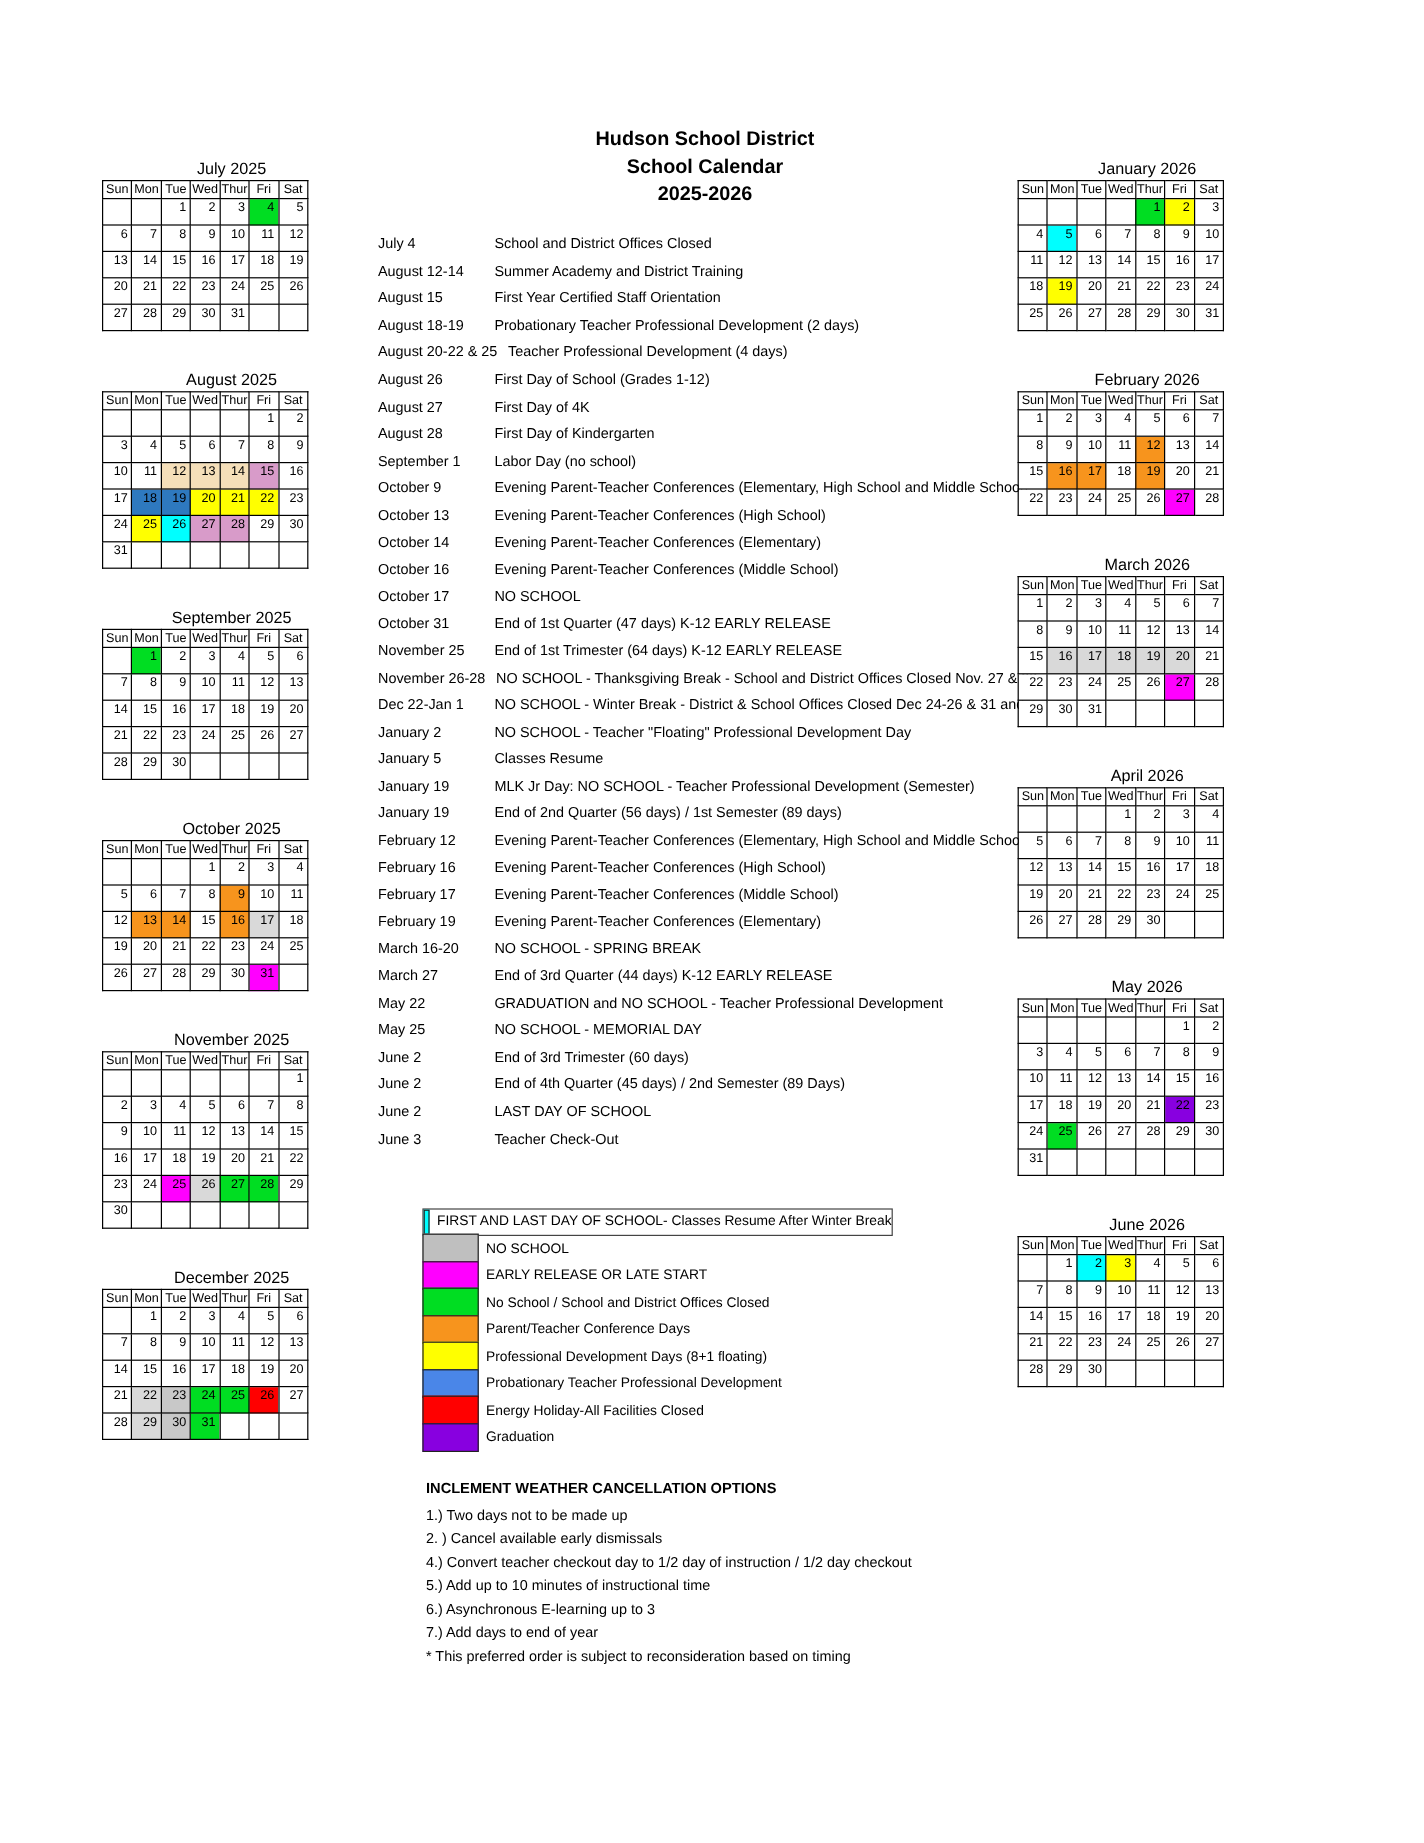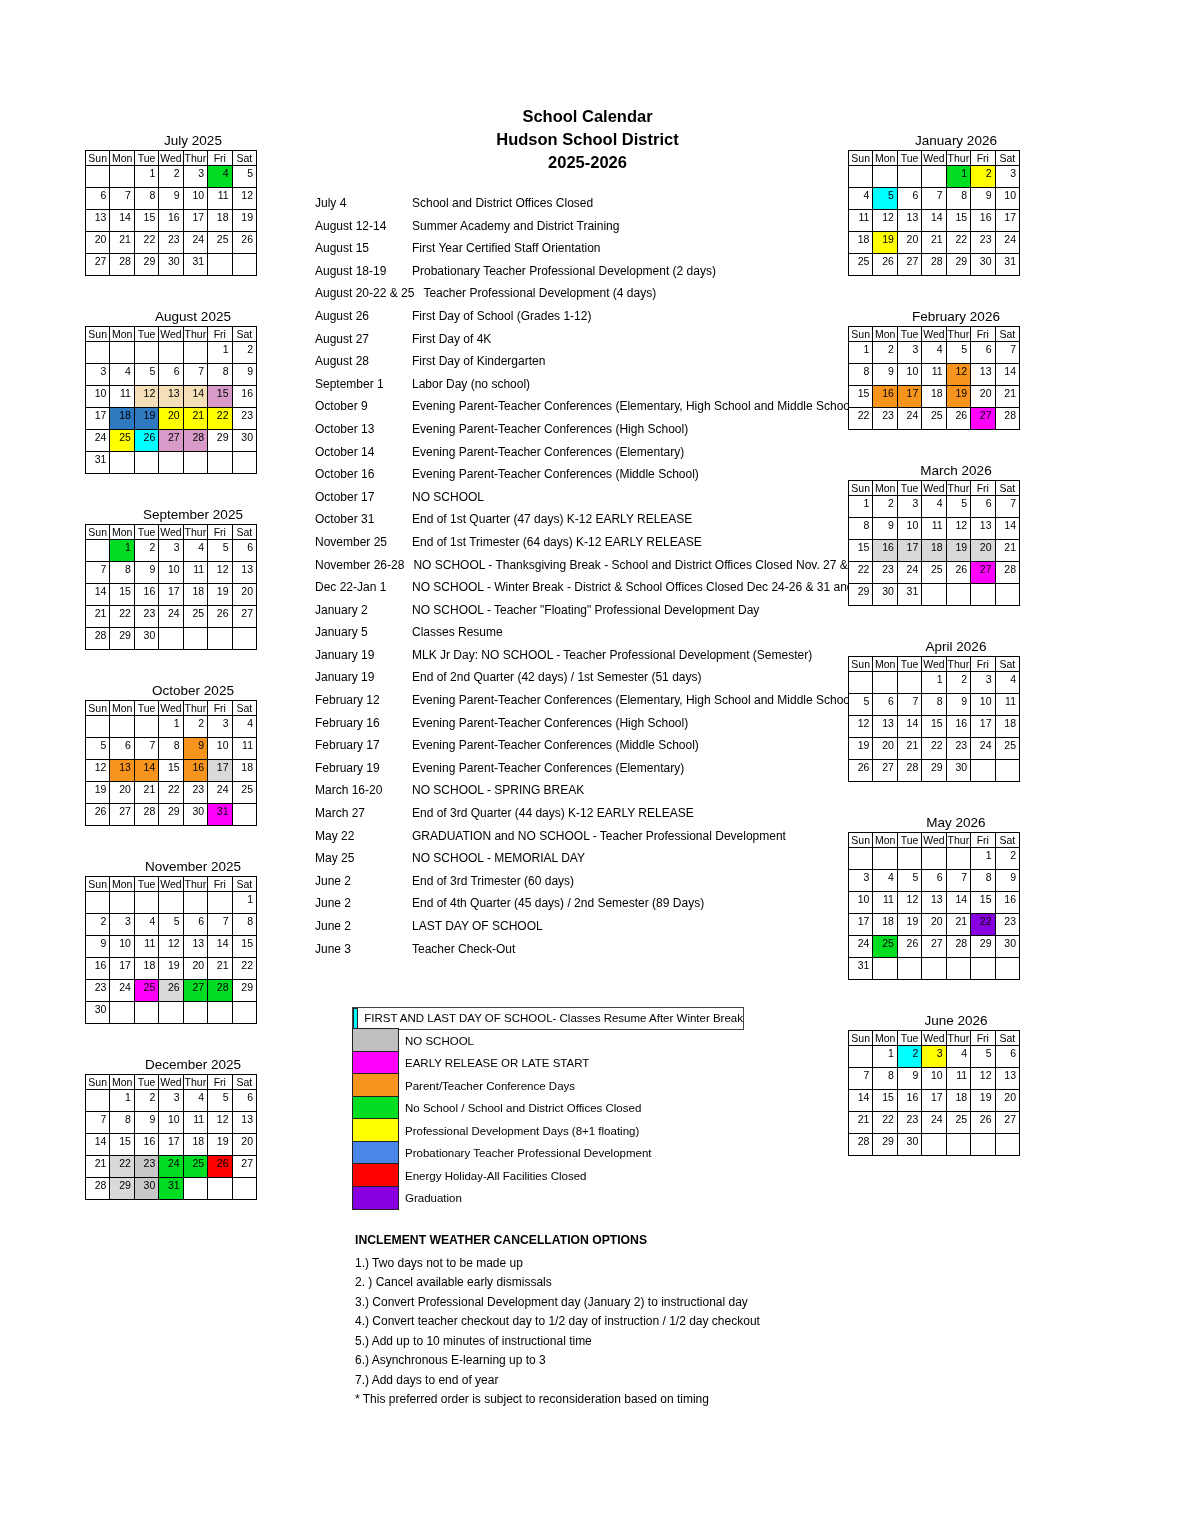--- a/index.html
+++ b/index.html
@@ -446,22 +446,22 @@
             <td></td>
             <td></td>
           </tr>
         </tbody>
       </table>
     </div>
   </div>
 
 <div id="center-col">
   <div class="page-title">
+    <div>Hudson School District</div>
     <div>School Calendar</div>
-    <div>Hudson School District</div>
     <div>2025-2026</div>
   </div>
   <div id="events">
       <div class="ev">
         <div class="ev-date">
           <span>July 4</span>
         </div>
         <div class="ev-desc">School and District Offices Closed</div>
       </div>
       <div class="ev">
@@ -581,21 +581,21 @@
       <div class="ev">
         <div class="ev-date">
           <span>January 19</span>
         </div>
         <div class="ev-desc">MLK Jr Day: NO SCHOOL - Teacher Professional Development (Semester)</div>
       </div>
       <div class="ev">
         <div class="ev-date">
           <span>January 19</span>
         </div>
-        <div class="ev-desc">End of 2nd Quarter (42 days)  / 1st Semester (51 days)</div>
+        <div class="ev-desc">End of 2nd Quarter (56 days)  / 1st Semester (89 days)</div>
       </div>
       <div class="ev">
         <div class="ev-date">
           <span>February 12</span>
         </div>
         <div class="ev-desc">Evening Parent-Teacher Conferences (Elementary, High School and Middle School)</div>
       </div>
       <div class="ev">
         <div class="ev-date">
           <span>February 16</span>
@@ -670,26 +670,26 @@
       </div>
       <div class="lg-row">
         <div class="lg-swatch" style="background: rgb(191, 191, 191);"></div>
         <div class="lg-label">NO SCHOOL</div>
       </div>
       <div class="lg-row">
         <div class="lg-swatch" style="background: rgb(255, 0, 255);"></div>
         <div class="lg-label">EARLY RELEASE OR LATE START</div>
       </div>
       <div class="lg-row">
+        <div class="lg-swatch" style="background: rgb(0, 221, 34);"></div>
+        <div class="lg-label">No School / School and District Offices Closed</div>
+      </div>
+      <div class="lg-row">
         <div class="lg-swatch" style="background: rgb(247, 148, 29);"></div>
         <div class="lg-label">Parent/Teacher Conference Days</div>
-      </div>
-      <div class="lg-row">
-        <div class="lg-swatch" style="background: rgb(0, 221, 34);"></div>
-        <div class="lg-label">No School / School and District Offices Closed</div>
       </div>
       <div class="lg-row">
         <div class="lg-swatch" style="background: rgb(255, 255, 0);"></div>
         <div class="lg-label">Professional Development Days (8+1 floating)</div>
       </div>
       <div class="lg-row">
         <div class="lg-swatch" style="background: rgb(74, 134, 232);"></div>
         <div class="lg-label">Probationary Teacher Professional Development</div>
       </div>
       <div class="lg-row">
@@ -699,21 +699,20 @@
       <div class="lg-row">
         <div class="lg-swatch" style="background: rgb(136, 0, 224);"></div>
         <div class="lg-label">Graduation</div>
       </div>
     </div>
   <div id="weather">
     <div class="wx-title">INCLEMENT WEATHER CANCELLATION OPTIONS</div>
     <div id="weather-items">
         <div class="wx-item">1.) Two days not to be made up</div>
         <div class="wx-item">2. ) Cancel available early dismissals</div>
-        <div class="wx-item">3.) Convert Professional Development day (January 2) to instructional day</div>
         <div class="wx-item">4.) Convert teacher checkout day to 1/2 day of instruction / 1/2 day checkout</div>
         <div class="wx-item">5.) Add up to 10 minutes of instructional time</div>
         <div class="wx-item">6.) Asynchronous E-learning up to 3</div>
         <div class="wx-item">7.) Add days to end of year</div>
         <div class="wx-item">* This preferred order is subject to reconsideration based on timing</div>
       </div>
   </div>
 </div>
 
 <div id="right-col" class="cal-col">

